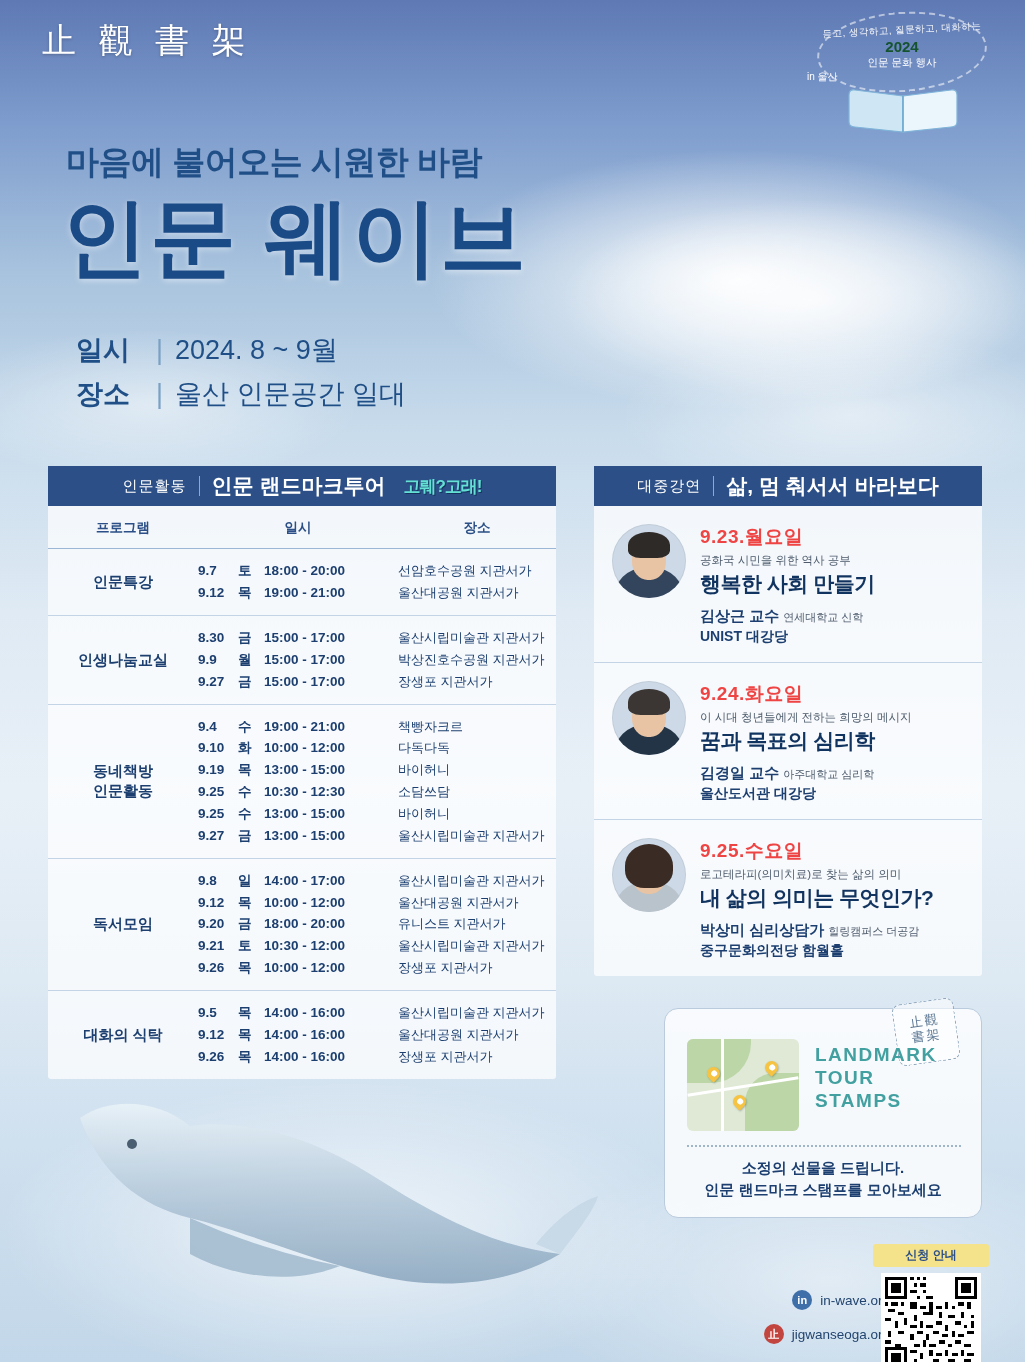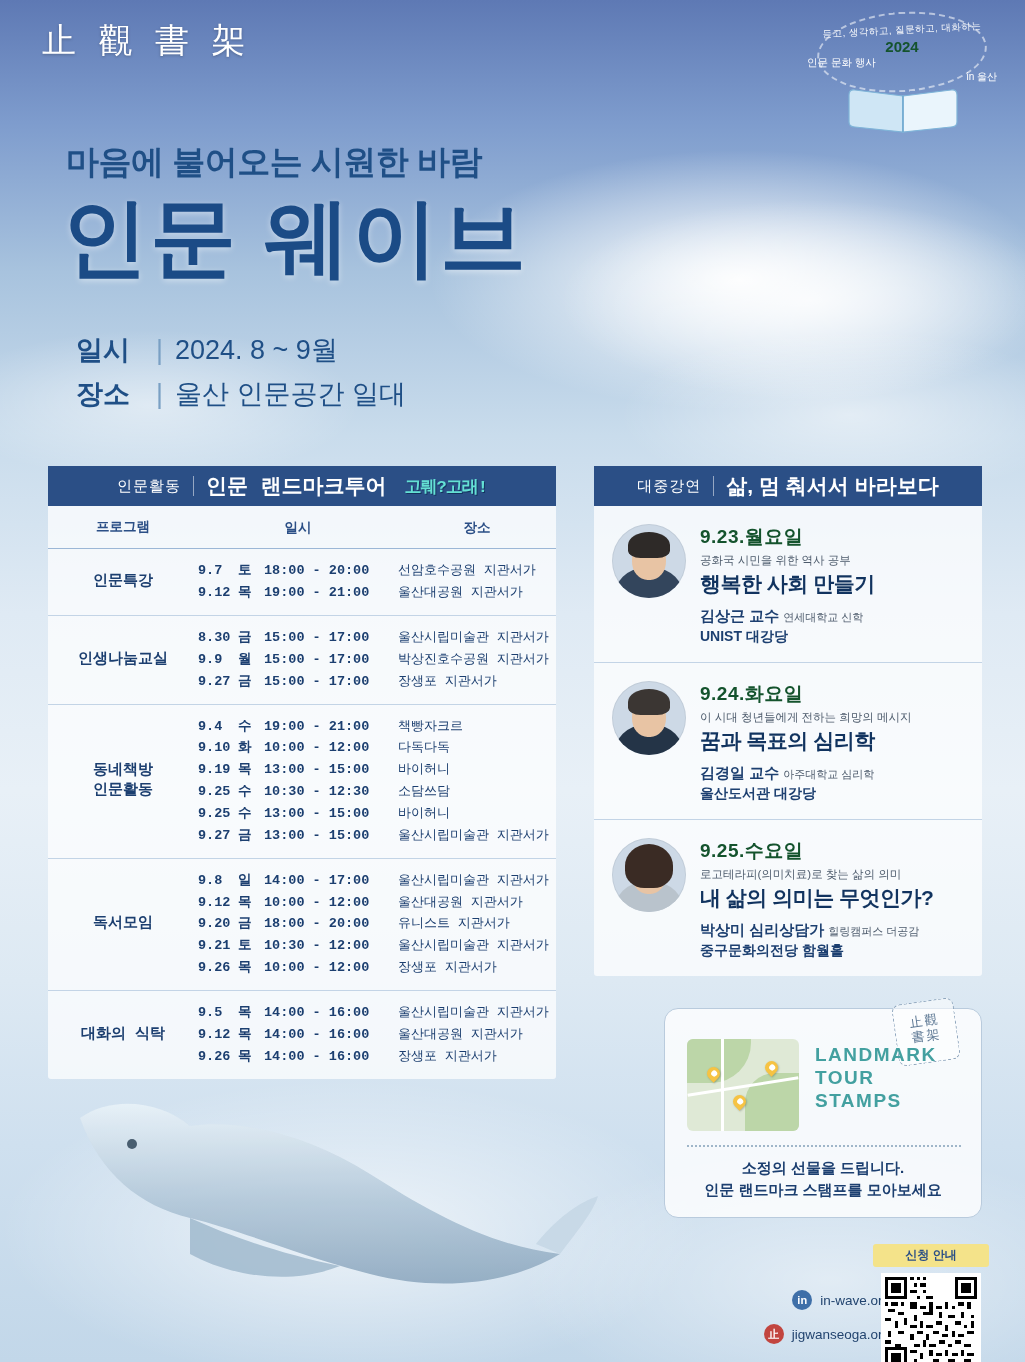--- a/index.html
+++ b/index.html
@@ -40,23 +40,23 @@
     border: 2px dashed rgba(255,255,255,.55); border-radius: 50%;
     transform: rotate(-4deg);
   }
   .emblem .arc-text {
     position: absolute; left: 0; top: 16px; width: 190px; text-align: center;
     font-size: 9.5px; color: #ffffff; letter-spacing: .5px; opacity: .95;
     transform: rotate(-3deg);
   }
   .emblem .yr { position: absolute; left: 0; top: 30px; width: 190px; text-align:center;
     font-size: 15px; font-weight: bold; color: #14532d; }
-  .emblem .sub { position: absolute; left: 0; top: 48px; width: 190px; 
+  .emblem .sub { position: absolute; left: 0; top: 48px; width: 190px; text-align:center;
     font-size: 10.5px; color: #ffffff; }
-  .emblem .sub2 { position: absolute; left: 0; top: 62px; width: 190px; text-align:right;
+  .emblem .sub2 { position: absolute; left: 0; top: 62px; width: 190px; text-align:left;
     font-size: 10px; color: #ffffff; }
   .emblem .book {
     position: absolute; left: 38px; top: 74px; width: 116px; height: 52px;
   }
 
   
   .hero-sub {
     position: absolute; left: 66px; top: 140px;
     font-size: 33px; font-weight: bold; color: #1f4f86;
     letter-spacing: -0.5px;
@@ -71,21 +71,20 @@
   .meta .row { display: flex; align-items: baseline; margin-bottom: 8px; font-size: 27px; }
   .meta .lbl { font-weight: bold; width: 78px; }
   .meta .bar { color: #7aa0c4; margin: 0 12px 0 2px; }
   .meta .val { font-weight: normal; }
 
   
   .panel-left {
     position: absolute; left: 48px; top: 466px; width: 508px;
     background: rgba(255,255,255,.72);
     border-radius: 3px;
-    font-family: Liberation Mono, monospace;
   }
   .panel-right {
     position: absolute; left: 594px; top: 466px; width: 388px;
     background: rgba(255,255,255,.72);
     border-radius: 3px;
   }
   .panel-head {
     height: 40px; background: #2b4f86; color: #fff;
     display: flex; align-items: center; justify-content: center; gap: 12px;
   }
@@ -127,21 +126,21 @@
     background:#e8c4a4; border-radius: 50% 50% 46% 46%; }
   .avatar .hair { position:absolute; left:50%; top:8px; width:42px; height:26px; margin-left:-21px;
     background:#2e2a28; border-radius: 50% 50% 30% 30%; }
   .avatar .body { position:absolute; left:50%; bottom:0; width:70px; height:30px; margin-left:-35px;
     background:#33455c; border-radius: 35px 35px 0 0; }
   .avatar.a2 .hair { background:#3b3633; }
   .avatar.a2 .body { background:#243447; }
   .avatar.a3 .hair { left:50%; top:6px; width:48px; height:44px; margin-left:-24px; border-radius:50% 50% 40% 40%; background:#3a2b24;}
   .avatar.a3 .body { background:#b9c3cc; }
   .lec-body { flex: 1 1 auto; }
-  .lec-date { font-size: 19px; font-weight: bold; color: #14532d; letter-spacing: .5px; }
+  .lec-date { font-size: 19px; font-weight: bold; color: #ef4444; letter-spacing: .5px; }
   .lec-desc { font-size: 11.5px; color: #4c5a6b; margin-top: 3px; }
   .lec-title { font-size: 21px; font-weight: bold; color: #11335f; margin-top: 2px; letter-spacing: -.5px;}
   .lec-speaker { font-size: 15px; font-weight: bold; color: #1c3f70; margin-top: 9px; }
   .lec-speaker .aff { font-size: 11px; font-weight: normal; color: #4c5a6b; margin-left: 4px;}
   .lec-venue { font-size: 14px; font-weight: bold; color: #1c3f70; margin-top: 2px; }
 
   
   .stamp-card {
     position: absolute; left: 664px; top: 1008px; width: 318px; height: 210px;
     background: rgba(255,255,255,.8); border: 1px solid #b9cbdd; border-radius: 14px;

